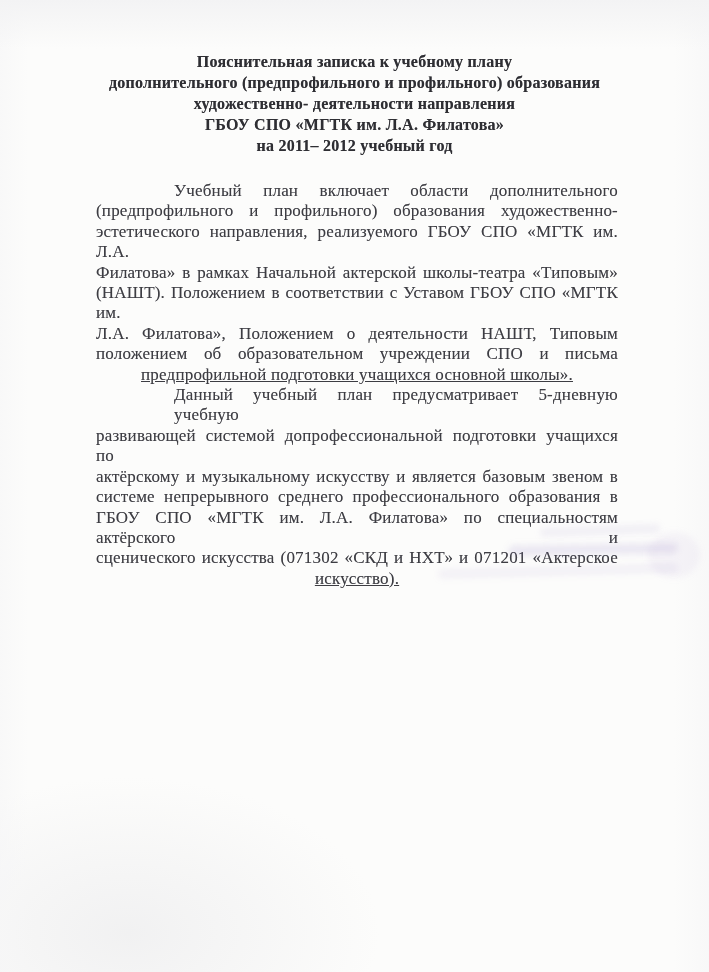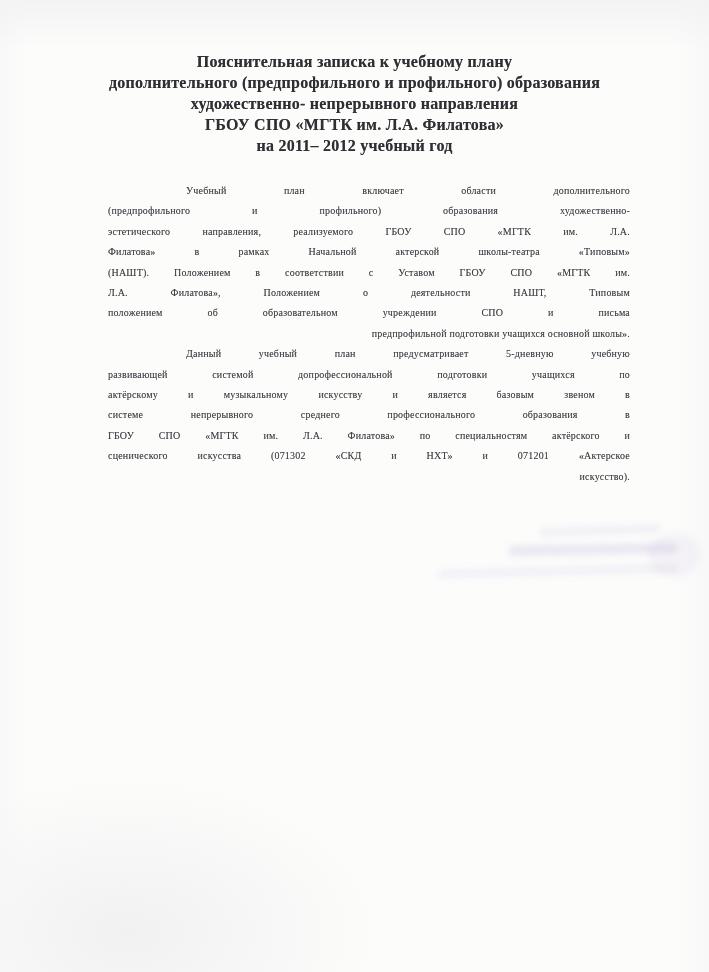--- a/index.html
+++ b/index.html
@@ -33,32 +33,32 @@
     font-size: 16px;
     line-height: 21px;
     color: #2e2e33;
     letter-spacing: 0.25px;
     text-shadow: 0 0 0.5px rgba(46,46,51,0.55);
   }
   .t-line { display: block; white-space: nowrap; }
   .body-block {
     position: absolute;
     top: 181px;
-    left: 108px;
+    left: 96px;
     width: 522px;
-    font-size: 10px;
+    font-size: 17px;
     line-height: 20.4px;
     letter-spacing: 0.2px;
     color: #3d3d43;
     text-shadow: 0 0 0.4px rgba(61,61,67,0.4);
   }
   .para { margin: 0; padding: 0; }
   .line { display: block; }
   .line.justify { text-align: justify; text-align-last: justify; }
-  .line.last { text-align: right; }
+  .line.last { text-align: center; text-decoration: underline; }
   .line.first { padding-left: 78px; }
   .ink-bleed {
     position: absolute;
     left: 498px;
     top: 524px;
     width: 200px;
     height: 66px;
     pointer-events: none;
   }
   .ink-bleed i {
@@ -89,21 +89,21 @@
   }
 </style>
 </head>
 <body>
 
 <div class="page">
 
   <div class="title-block">
     <span class="t-line">Пояснительная записка к учебному плану</span>
     <span class="t-line">дополнительного (предпрофильного и профильного) образования</span>
-    <span class="t-line">художественно- непрерывного направления</span>
+    <span class="t-line">художественно- деятельности направления</span>
     <span class="t-line">ГБОУ СПО «МГТК им. Л.А. Филатова»</span>
     <span class="t-line">на 2011– 2012 учебный год</span>
   </div>
 
   <div class="body-block">
     <p class="para">
       <span class="line first justify">Учебный план включает области дополнительного</span>
       <span class="line justify">(предпрофильного и профильного) образования художественно-</span>
       <span class="line justify">эстетического направления, реализуемого ГБОУ СПО «МГТК им. Л.А.</span>
       <span class="line justify">Филатова» в рамках Начальной актерской школы-театра «Типовым»</span>

